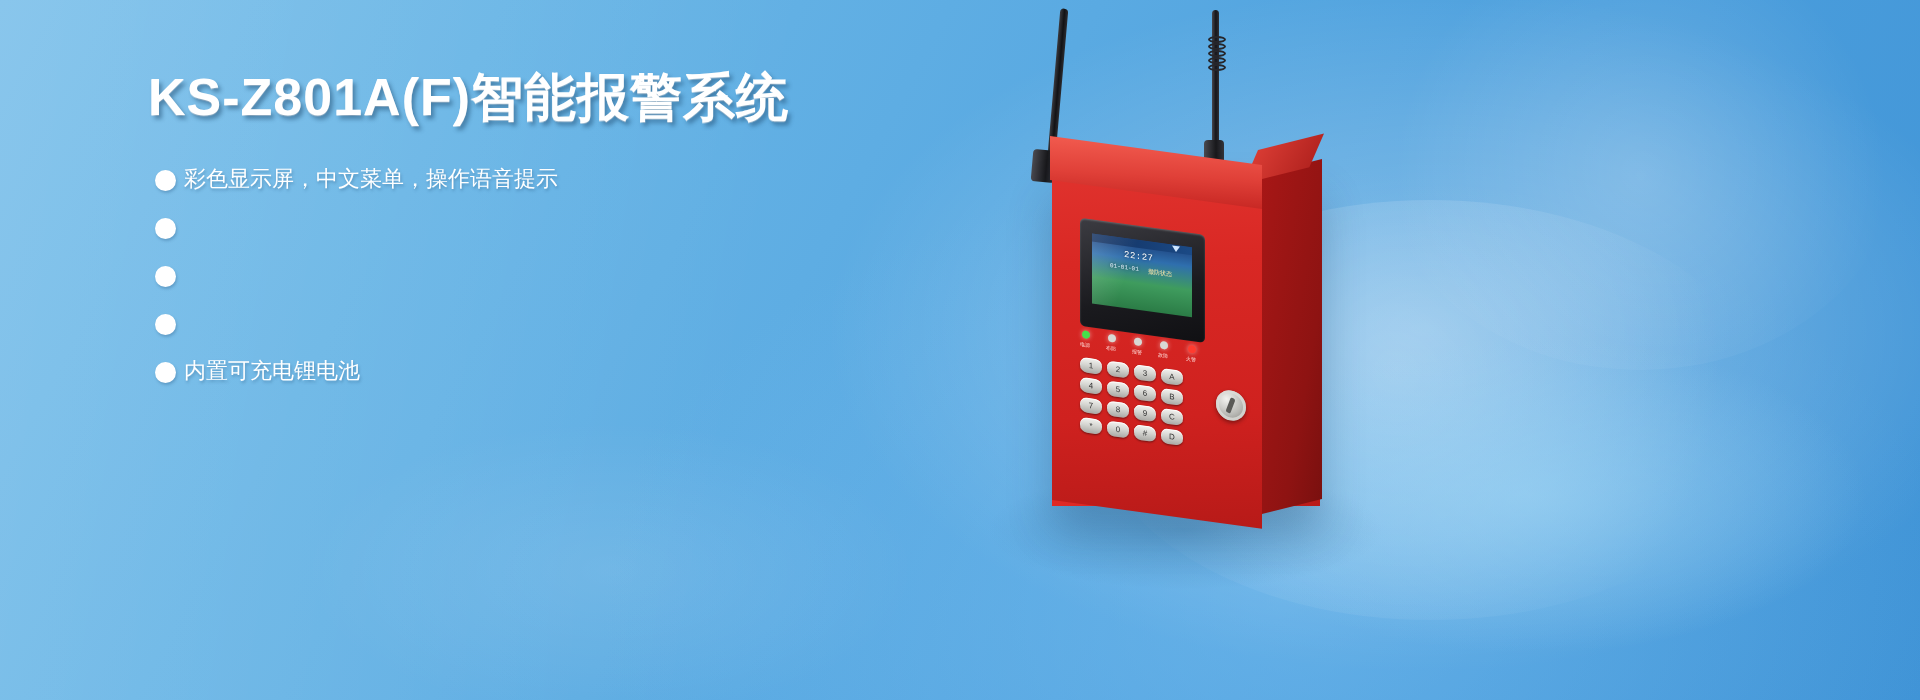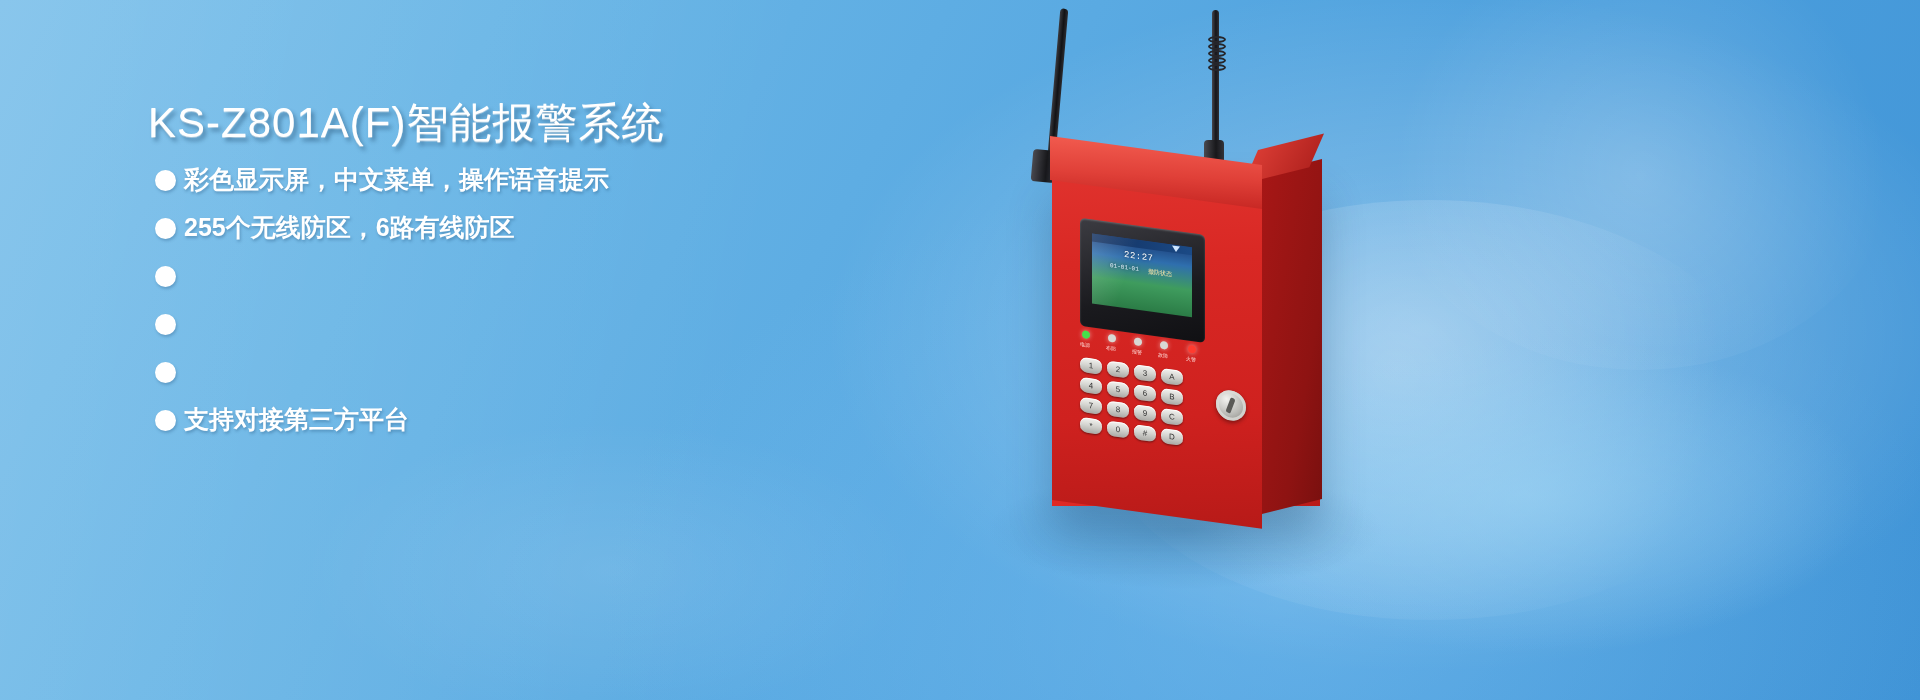--- a/index.html
+++ b/index.html
@@ -31,34 +31,33 @@
     background:radial-gradient(ellipse at 50% 50%, rgba(255,255,255,0.10), rgba(255,255,255,0) 70%); }
   .sheen { position:absolute; left:0; top:0; width:1920px; height:700px;
     background:linear-gradient(100deg, rgba(255,255,255,0.10) 0%, rgba(255,255,255,0.0) 40%);
     pointer-events:none; }
 
   
   #copy { position:absolute; left:0; top:0; width:940px; height:700px; }
 
   #title {
     position:absolute; left:148px; top:55px;
-    font-size:42px; line-height:84px; font-weight:normal;
+    font-size:52px; line-height:84px; font-weight:bold;
     color:#ffffff; letter-spacing:1px; white-space:nowrap;
     text-shadow: 3px 4px 4px rgba(20,60,95,0.45), 0 1px 0 rgba(255,255,255,0.6);
-    margin-top: 26px;
   }
 
   #features { position:absolute; left:155px; top:155px; width:780px; }
   .feature {
     display:flex; align-items:center;
     height:48px;
     color:#ffffff;
-    font-size:25px;
+    font-size:22px;
     line-height:48px;
-    font-weight:700;
+    font-weight:400;
     white-space:nowrap;
     text-shadow:1px 2px 3px rgba(25,70,110,0.35);
   }
   .bullet {
     width:21px; height:21px; border-radius:50%;
     background:#ffffff; flex:0 0 auto;
     margin-right:8px; margin-top:2px;
     box-shadow:1px 2px 3px rgba(25,70,110,0.28);
   }
   .feature-text { display:inline-block; }
@@ -187,42 +186,38 @@
   <div id="copy">
     <div id="title">KS-Z801A(F)智能报警系统</div>
 
     <div id="features">
 
       <div class="feature">
         <span class="bullet"></span>
         <span class="feature-text">彩色显示屏，中文菜单，操作语音提示</span>
       </div>
 
-      <div class="feature">
-        <span class="bullet"></span>
-        <span class="feature-text">255个无线防区，6路有线防区</span>
-      </div>
-
-      <div class="feature">
-        <span class="bullet"></span>
-      </div>
-
-
-      <div class="feature">
-        <span class="bullet"></span>
-      </div>
-
-      <div class="feature">
-        <span class="bullet"></span>
-      </div>
-
-
-      <div class="feature">
-        <span class="bullet"></span>
-        <span class="feature-text">支持对接第三方平台</span>
+
+      <div class="feature">
+        <span class="bullet"></span>
+      </div>
+
+
+      <div class="feature">
+        <span class="bullet"></span>
+      </div>
+
+      <div class="feature">
+        <span class="bullet"></span>
+      </div>
+
+
+      <div class="feature">
+        <span class="bullet"></span>
+        <span class="feature-text">内置可充电锂电池</span>
       </div>
 
     </div>
   </div>
 
   <div id="device"></div>
 
   <div id="cab-shadow"></div>
 
   <div class="ant" id="ant-left"></div>

